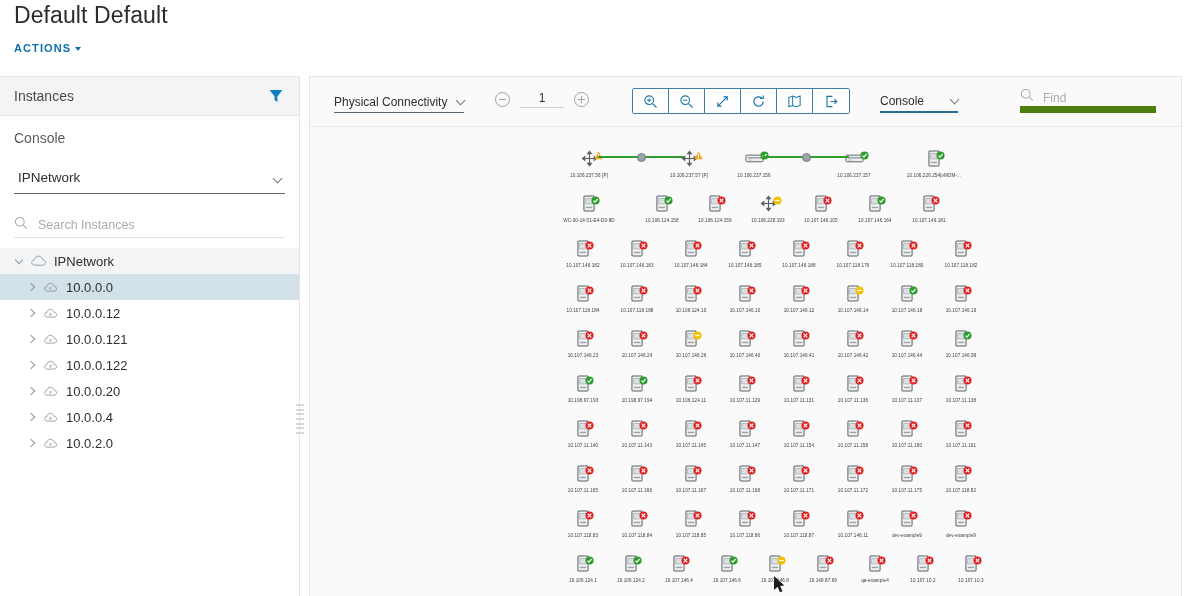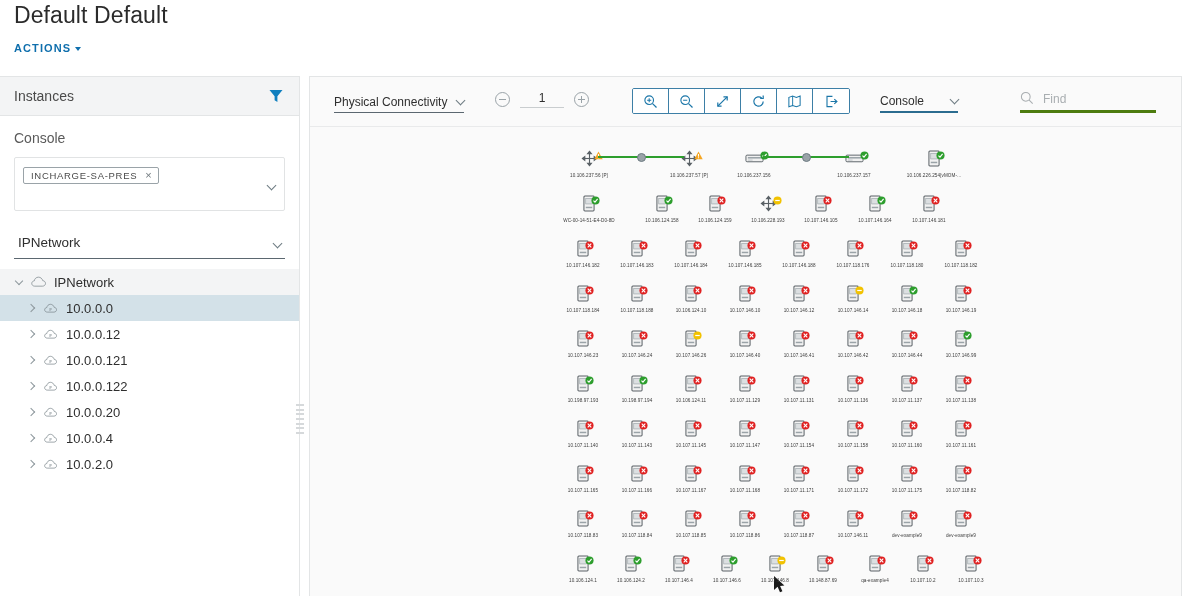--- a/index.html
+++ b/index.html
@@ -163,22 +163,22 @@
 
   .layout-select {
     position:absolute; left: 570px; top: 14px; width: 78px;
     border-bottom: 2px solid #2b6c8f; height: 22px;
     display:flex; align-items:center; justify-content:space-between;
   }
   .layout-select .v { font-size: 12px; color:#2f2f2f; }
 
   .find-box {
     position:absolute; left: 710px; top: 14px; width: 136px;
-    border-bottom: 3px solid #4d7c0f; height: 22px;
-    display:flex; align-items:flex-start; gap: 7px;
+    border-bottom: 7px solid #4d7c0f; height: 22px;
+    display:flex; align-items:flex-end; gap: 7px;
   }
   .find-box input {
     border:none; outline:none; background:transparent; font-size:12px;
     color:#3a3a3a; width: 100px; font-family:"Liberation Sans", sans-serif;
   }
   .find-box input::placeholder { color:#a9aeb1; }
 
   
   .canvas {
     position:absolute; left:0; top:51px; right:0; bottom:0;
@@ -217,36 +217,36 @@
       <span class="ttl">Instances</span>
       <span class="filter-icon">
         <svg width="14" height="14" viewBox="0 0 14 14">
             <polygon points="0.5,1 13.5,1 8.4,7.2 8.4,13 5.6,11.3 5.6,7.2" fill="#0f7fbf"></polygon>
           </svg>
       </span>
     </div>
 
     <div class="filter-section">
       <div class="filter-label">Console</div>
-      <div class="multiselect">
-        <span class="chip">
-          <span>INCHARGE-SA-PRES</span>
-          <span class="x">×</span>
-        </span>
-        <span class="ms-caret">
-          <span class="caret-thin"></span>
-        </span>
-      </div>
     </div>
 
     <div class="select-underline">
       <span class="val">IPNetwork</span>
       <span class="sc"><span class="caret-thin"></span></span>
     </div>
 
+    <div class="search-row">
+      <span>
+        <svg width="14" height="14" viewBox="0 0 16 16">
+            <circle cx="6.6" cy="6.6" r="5" fill="none" stroke="#a6acaf" stroke-width="1.2"></circle>
+            <line x1="10.2" y1="10.2" x2="14.5" y2="14.5" stroke="#a6acaf" stroke-width="1.2"></line>
+          </svg>
+      </span>
+      <input type="text" placeholder="Search Instances" style="">
+    </div>
 
     <div class="tree">
       <div class="tree-row root">
         <span class="tw">
             <span class="chev-d"></span>
           </span>
         <span class="cloud-ic">
           <svg width="15" height="12" viewBox="0 0 18 13">
               <path d="M4.4 11.5h9.4c2 0 3.6-1.5 3.6-3.3 0-1.7-1.4-3.2-3.3-3.3C13.5 2.4 11.4.7 8.9.7 6.3.7 4.2 2.6 4 5.1 2.2 5.3.9 6.6.9 8.2c0 1.8 1.5 3.3 3.5 3.3z" fill="none" stroke="#7b868c" stroke-width="0.9"></path>
             </svg>

